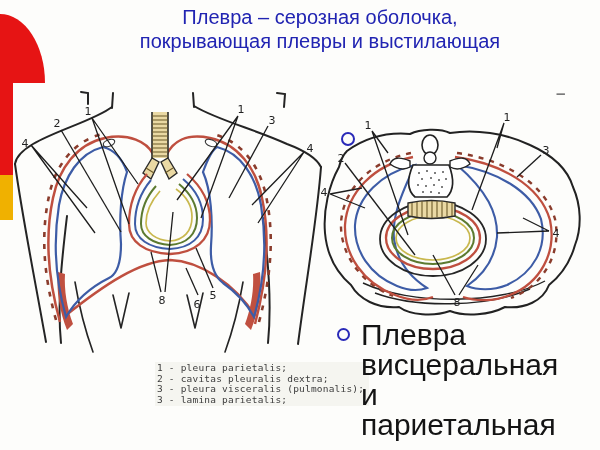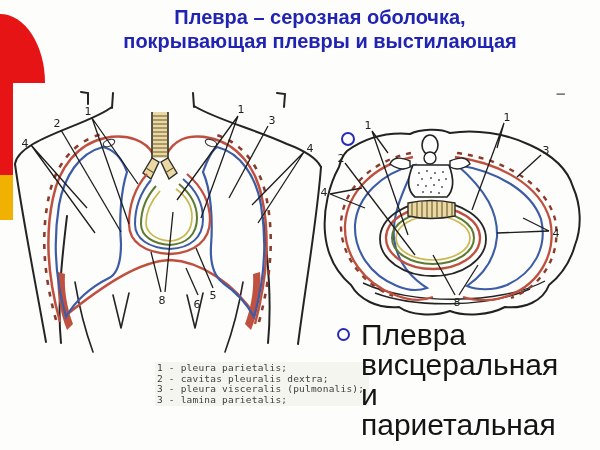--- a/index.html
+++ b/index.html
@@ -11,21 +11,21 @@
   
   .decor-quarter{
     position:absolute; left:0; top:14px; width:45px; height:69px;
     background:#e61414; border-top-right-radius:100% 100%;
   }
   .decor-red-bar{ position:absolute; left:0; top:82px; width:13px; height:93px; background:#e61414;}
   .decor-yellow-bar{ position:absolute; left:0; top:175px; width:13px; height:45px; background:#f0b100;}
   
   .title{
     position:absolute; left:80px; top:5px; width:480px;
-    text-align:center; color:#2124b2; font-weight:bold;
+    text-align:center; color:#2124b2; font-weight:normal;
     font-size:20px; line-height:24px; letter-spacing:0px;
   }
   .title span{display:block;}
   .dash-tr{
     position:absolute; left:556px; top:84px; color:#7a7a7a;
     font-size:17px; font-weight:bold;
   }
   
   .diag-left{ position:absolute; left:5px; top:90px; }
   .diag-right{ position:absolute; left:315px; top:105px; }

